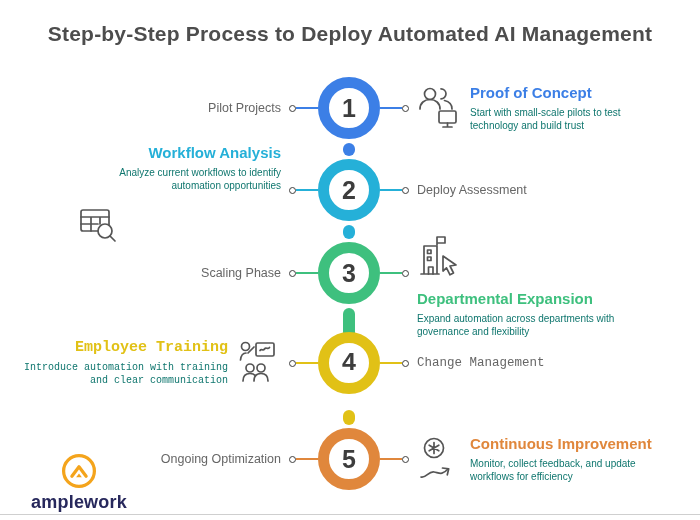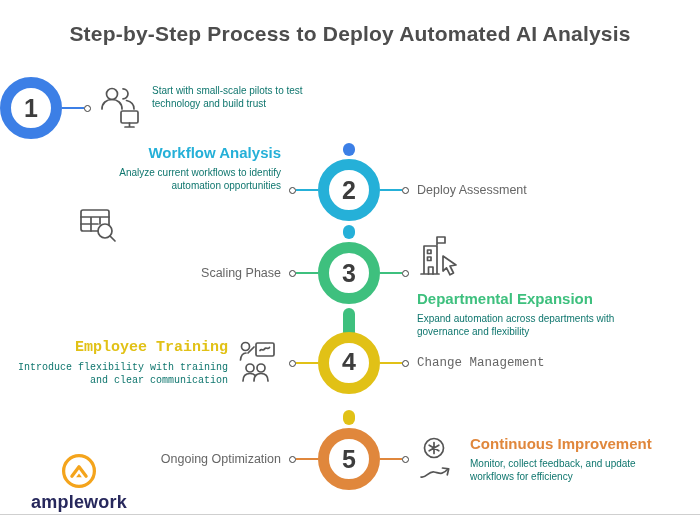--- a/index.html
+++ b/index.html
@@ -75,47 +75,54 @@
   .brand-icon { display:flex; justify-content:center; margin-bottom:2px; }
   .brand-name { font-size:18px; font-weight:bold; color:#27285c; letter-spacing:.2px; }
 
   .footer-line { position:absolute; left:0; right:0; top:514px; height:1px; background:#cfcfcf; }
 </style>
 </head>
 <body>
 
 <div class="canvas">
 
-  <div class="title">Step-by-Step Process to Deploy Automated AI Analysis</div>
+  <div class="title">Step-by-Step Process to Deploy Automated AI Management</div>
 
   <div class="seg seg-0" style="--c: #3c7fe6;"></div>
   <div class="seg seg-1" style="--c: #25b0d8;"></div>
   <div class="seg seg-2" style="--c: #3ec07e;"></div>
   <div class="seg seg-3" style="--c: #e1c116;"></div>
 
   <div class="row row-0" style="--c: #3c7fe6;">
+    <div class="zone-left">
+      <span class="plain-label">Pilot Projects</span>
+      <span class="gap8"></span>
+      <span class="dot"></span>
+      <span class="line"></span>
+    </div>
     <div class="circle">
       <span class="num">1</span>
     </div>
     <div class="zone-right">
       <span class="line"></span>
       <span class="dot"></span>
       <span class="gap8"></span>
       <div class="content">
         <span class="icon">
           <svg width="44" height="48" viewBox="0 0 44 48">
             <circle cx="13" cy="10" r="5.5"></circle>
             <path d="M3 25c0-6 4.5-9.5 10-9.5s10 3.5 10 9.5"></path>
             <path d="M24 4.8a5 5 0 0 1 0 10"></path>
             <path d="M27.5 16.5c4.8 1 7.5 4.3 7.5 8.5"></path>
             <rect x="22" y="27" width="17" height="12" rx="1.5"></rect>
             <path d="M30.5 39v4M26 43h9"></path>
           </svg>
         </span>
         <div class="texts">
+          <div class="heading">Proof of Concept</div>
           <div class="desc w200">Start with small-scale pilots to test technology and build trust</div>
         </div>
       </div>
     </div>
   </div>
 
   <div class="row row-1" style="--c: #25b0d8;">
     <div class="zone-left">
       <div class="content mt12">
         <div class="texts texts-r">
@@ -177,21 +184,21 @@
         </div>
       </div>
     </div>
   </div>
 
   <div class="row row-3" style="--c: #e1c116;">
     <div class="zone-left">
       <div class="content">
         <div class="texts texts-r">
           <div class="heading">Employee Training</div>
-          <div class="desc w210">Introduce flexibility with training and clear communication</div>
+          <div class="desc w210">Introduce automation with training and clear communication</div>
         </div>
         <span class="icon">
           <svg width="44" height="48" viewBox="0 0 44 48">
             <rect x="19" y="4" width="18" height="13" rx="1.5"></rect>
             <path d="M23 11.5c1.5-2.5 3 1 4.5-1.5s3 1 5-1.5"></path>
             <circle cx="8.5" cy="7.5" r="4"></circle>
             <path d="M3.5 21c.5-4.5 2.5-7 5.5-7"></path>
             <path d="M11 14l6-6"></path>
             <circle cx="13" cy="29" r="4"></circle>
             <circle cx="24" cy="29" r="4"></circle>

